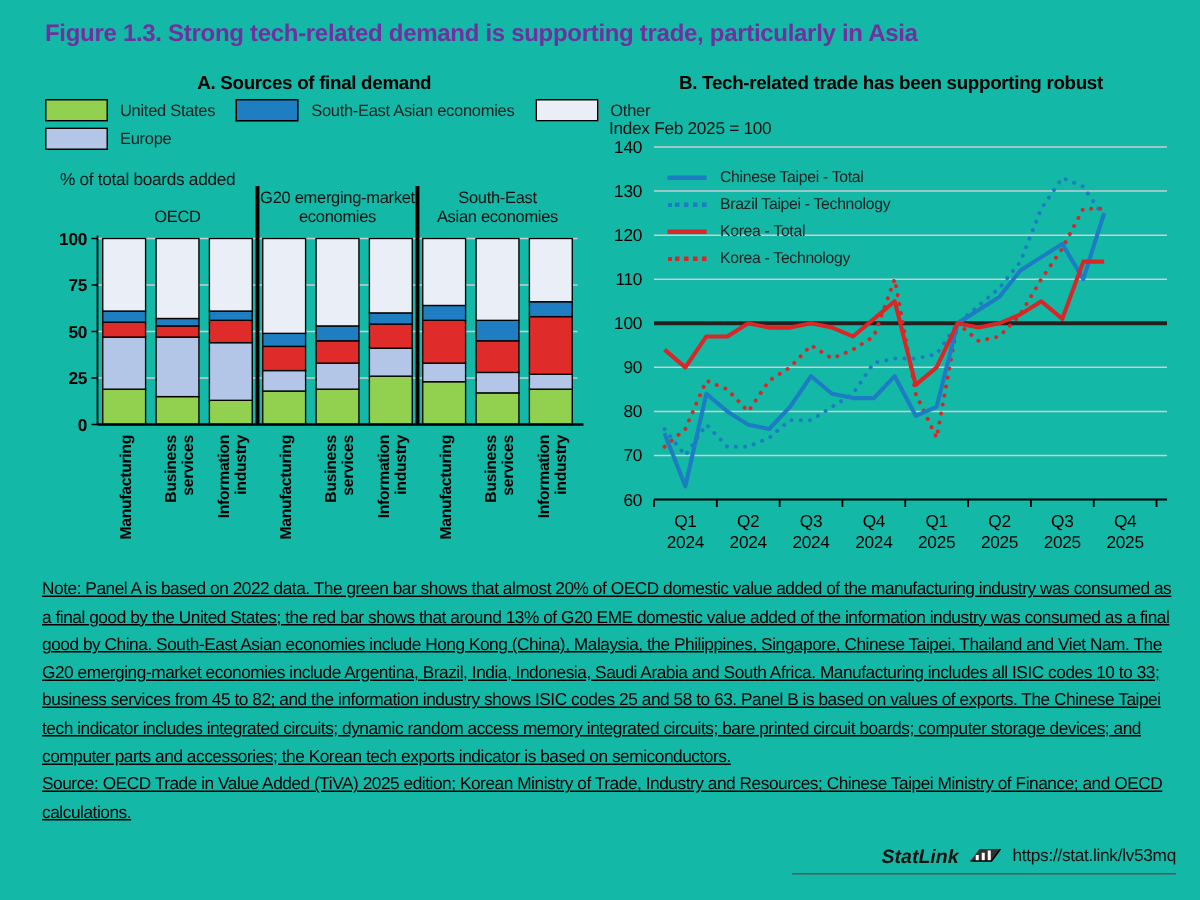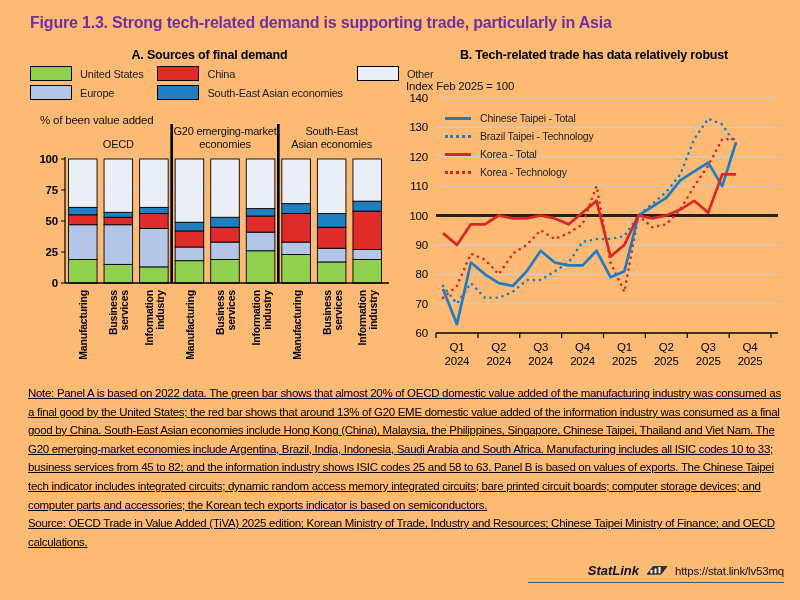--- a/index.html
+++ b/index.html
@@ -1,17 +1,17 @@
 <!DOCTYPE html>
 <html><head>
 <meta charset="utf-8">
 <style>
   * { margin:0; padding:0; box-sizing:border-box; }
   body { background:#fff; font-family:"Liberation Sans", sans-serif; }
-  .page { position:relative; width:800px; height:600px; background:#fdba74; overflow:hidden; letter-spacing:-0.2px; }
+  .page { position:relative; width:800px; height:600px; background:#14b8a6; overflow:hidden; letter-spacing:-0.2px; }
   .fig-title { position:absolute; left:30px; top:14px; width:745px; font-size:16px; font-weight:bold; color:#7030a0; }
   .panel { position:absolute; top:48px; }
   .panel-a { left:22px; width:375px; }
   .panel-b { left:398px; width:392px; }
   .panel-title { text-align:center; font-size:12.5px; font-weight:bold; color:#000; }
   
   .leg-a { position:absolute; left:8px; top:18px; display:flex; gap:14px; }
   .leg-col { display:flex; flex-direction:column; gap:4px; }
   .leg-row { display:flex; align-items:center; gap:8px; }
   .leg-swatch { width:42px; height:15px; border:1px solid #000; flex:0 0 auto; }
@@ -51,36 +51,32 @@
             <span class="leg-swatch" style="background: rgb(146, 208, 80);"></span>
             <span class="leg-label">United States</span>
           </div>
           <div class="leg-row">
             <span class="leg-swatch" style="background: rgb(179, 198, 231);"></span>
             <span class="leg-label">Europe</span>
           </div>
         </div>
         <div class="leg-col">
           <div class="leg-row">
-            <span class="leg-swatch" style="background: rgb(224, 43, 43);"></span>
-            <span class="leg-label">China</span>
-          </div>
-          <div class="leg-row">
             <span class="leg-swatch" style="background: rgb(31, 126, 194);"></span>
             <span class="leg-label">South-East Asian economies</span>
           </div>
         </div>
         <div class="leg-col">
           <div class="leg-row">
             <span class="leg-swatch" style="background: rgb(234, 239, 247);"></span>
             <span class="leg-label">Other</span>
           </div>
         </div>
       </div>
-    <div class="unit-a">% of been value added</div>
+    <div class="unit-a">% of total boards added</div>
     <div class="chart-a-wrap">
       <svg id="chart-a" width="375" height="258" viewBox="0 0 375 258">
           <line x1="39" y1="161" x2="43" y2="161" stroke="#000" stroke-width="1"></line>
           <text x="36" y="165" text-anchor="end" font-size="11.5" font-weight="600" fill="#000">0</text>
           <line x1="43" y1="130" x2="363" y2="130" stroke="#c9cdd4" stroke-width="1"></line>
           <line x1="39" y1="130" x2="43" y2="130" stroke="#000" stroke-width="1"></line>
           <text x="36" y="134" text-anchor="end" font-size="11.5" font-weight="600" fill="#000">25</text>
           <line x1="43" y1="99" x2="363" y2="99" stroke="#c9cdd4" stroke-width="1"></line>
           <line x1="39" y1="99" x2="43" y2="99" stroke="#000" stroke-width="1"></line>
           <text x="36" y="103" text-anchor="end" font-size="11.5" font-weight="600" fill="#000">50</text>
@@ -157,21 +153,21 @@
           <text transform="translate(278.61111111111114,168) rotate(-90)" text-anchor="end" font-size="10.5" font-weight="600" fill="#000">Manufacturing</text>
           <text transform="translate(308.6666666666667,168) rotate(-90)" text-anchor="end" font-size="10.5" font-weight="600" fill="#000">Business</text>
           <text transform="translate(319.6666666666667,168) rotate(-90)" text-anchor="end" font-size="10.5" font-weight="600" fill="#000">services</text>
           <text transform="translate(344.22222222222223,168) rotate(-90)" text-anchor="end" font-size="10.5" font-weight="600" fill="#000">Information</text>
           <text transform="translate(355.22222222222223,168) rotate(-90)" text-anchor="end" font-size="10.5" font-weight="600" fill="#000">industry</text>
         </svg>
     </div>
   </div>
 
   <div class="panel panel-b">
-    <div class="panel-title">B. Tech-related trade has data relatively robust</div>
+    <div class="panel-title">B. Tech-related trade has been supporting robust</div>
     <div class="index-b">Index Feb 2025 = 100</div>
     <div class="chart-b-wrap">
       <svg id="chart-b" width="392" height="290" viewBox="0 0 392 290">
           <text x="30" y="243" text-anchor="end" font-size="11.5" fill="#000">60</text>
           <line x1="38" y1="209.625" x2="380" y2="209.625" stroke="#c9cdd4" stroke-width="1"></line>
           <text x="30" y="213.625" text-anchor="end" font-size="11.5" fill="#000">70</text>
           <line x1="38" y1="180.25" x2="380" y2="180.25" stroke="#c9cdd4" stroke-width="1"></line>
           <text x="30" y="184.25" text-anchor="end" font-size="11.5" fill="#000">80</text>
           <line x1="38" y1="150.875" x2="380" y2="150.875" stroke="#c9cdd4" stroke-width="1"></line>
           <text x="30" y="154.875" text-anchor="end" font-size="11.5" fill="#000">90</text>

